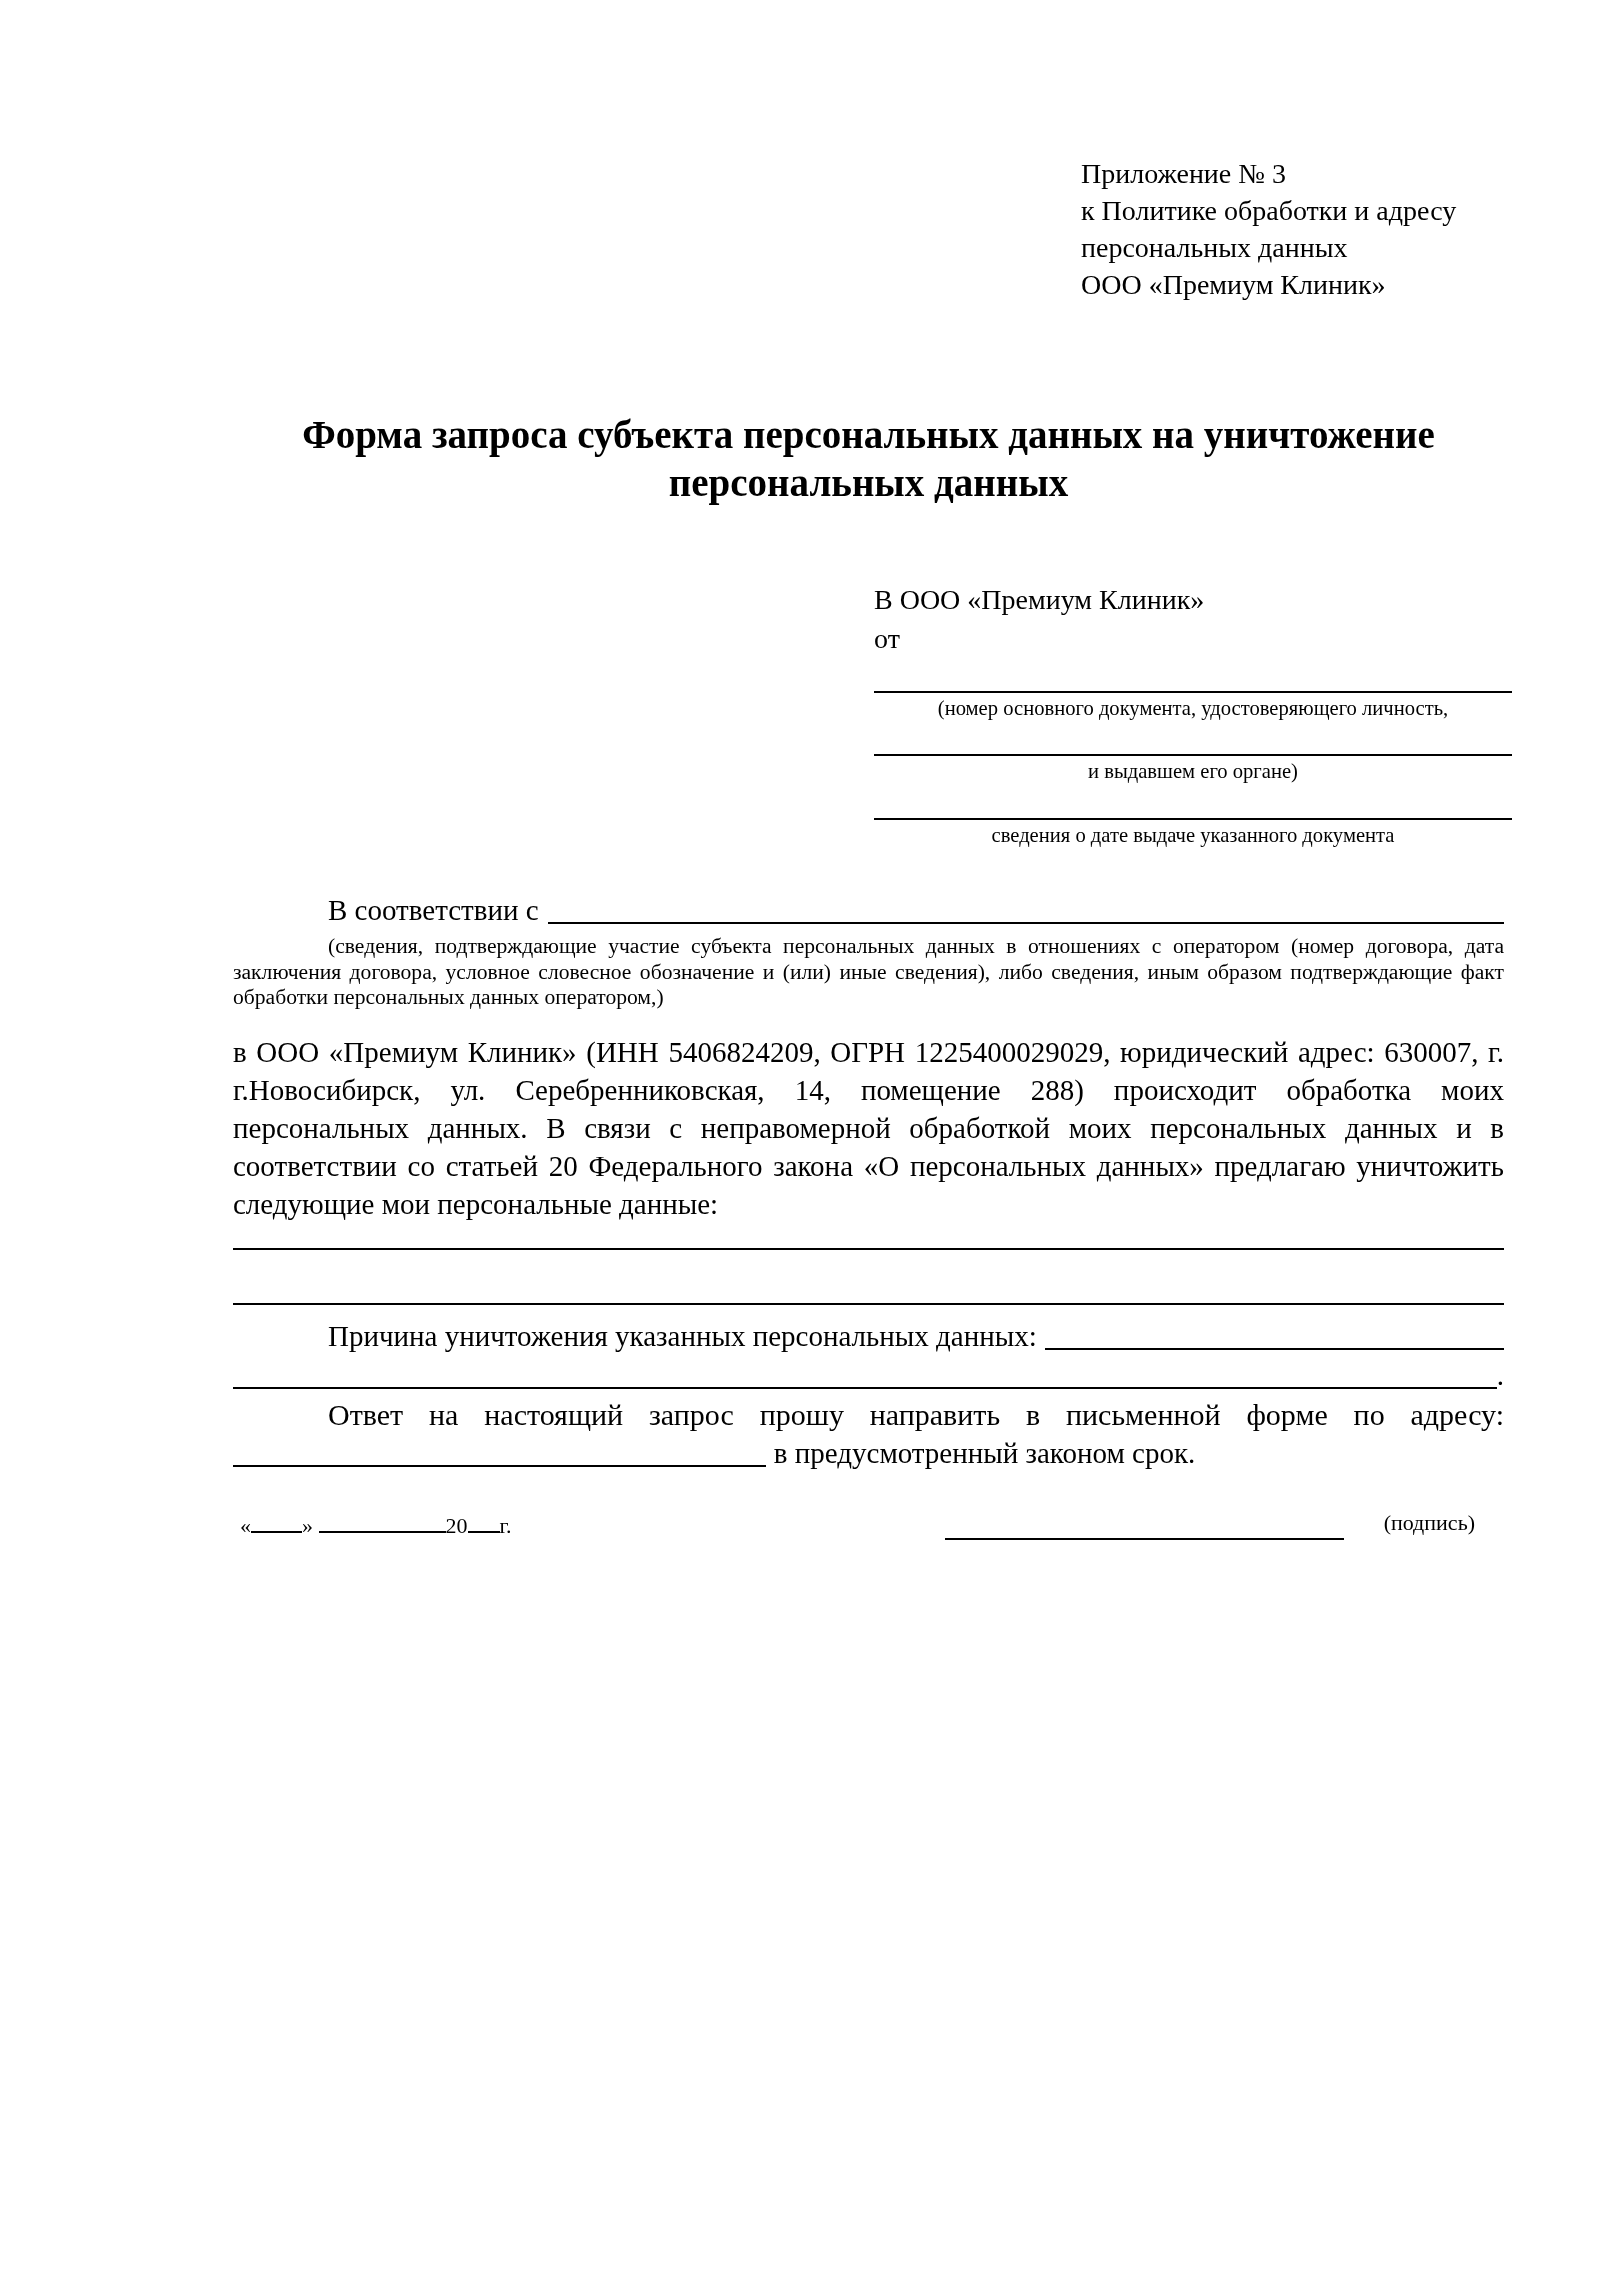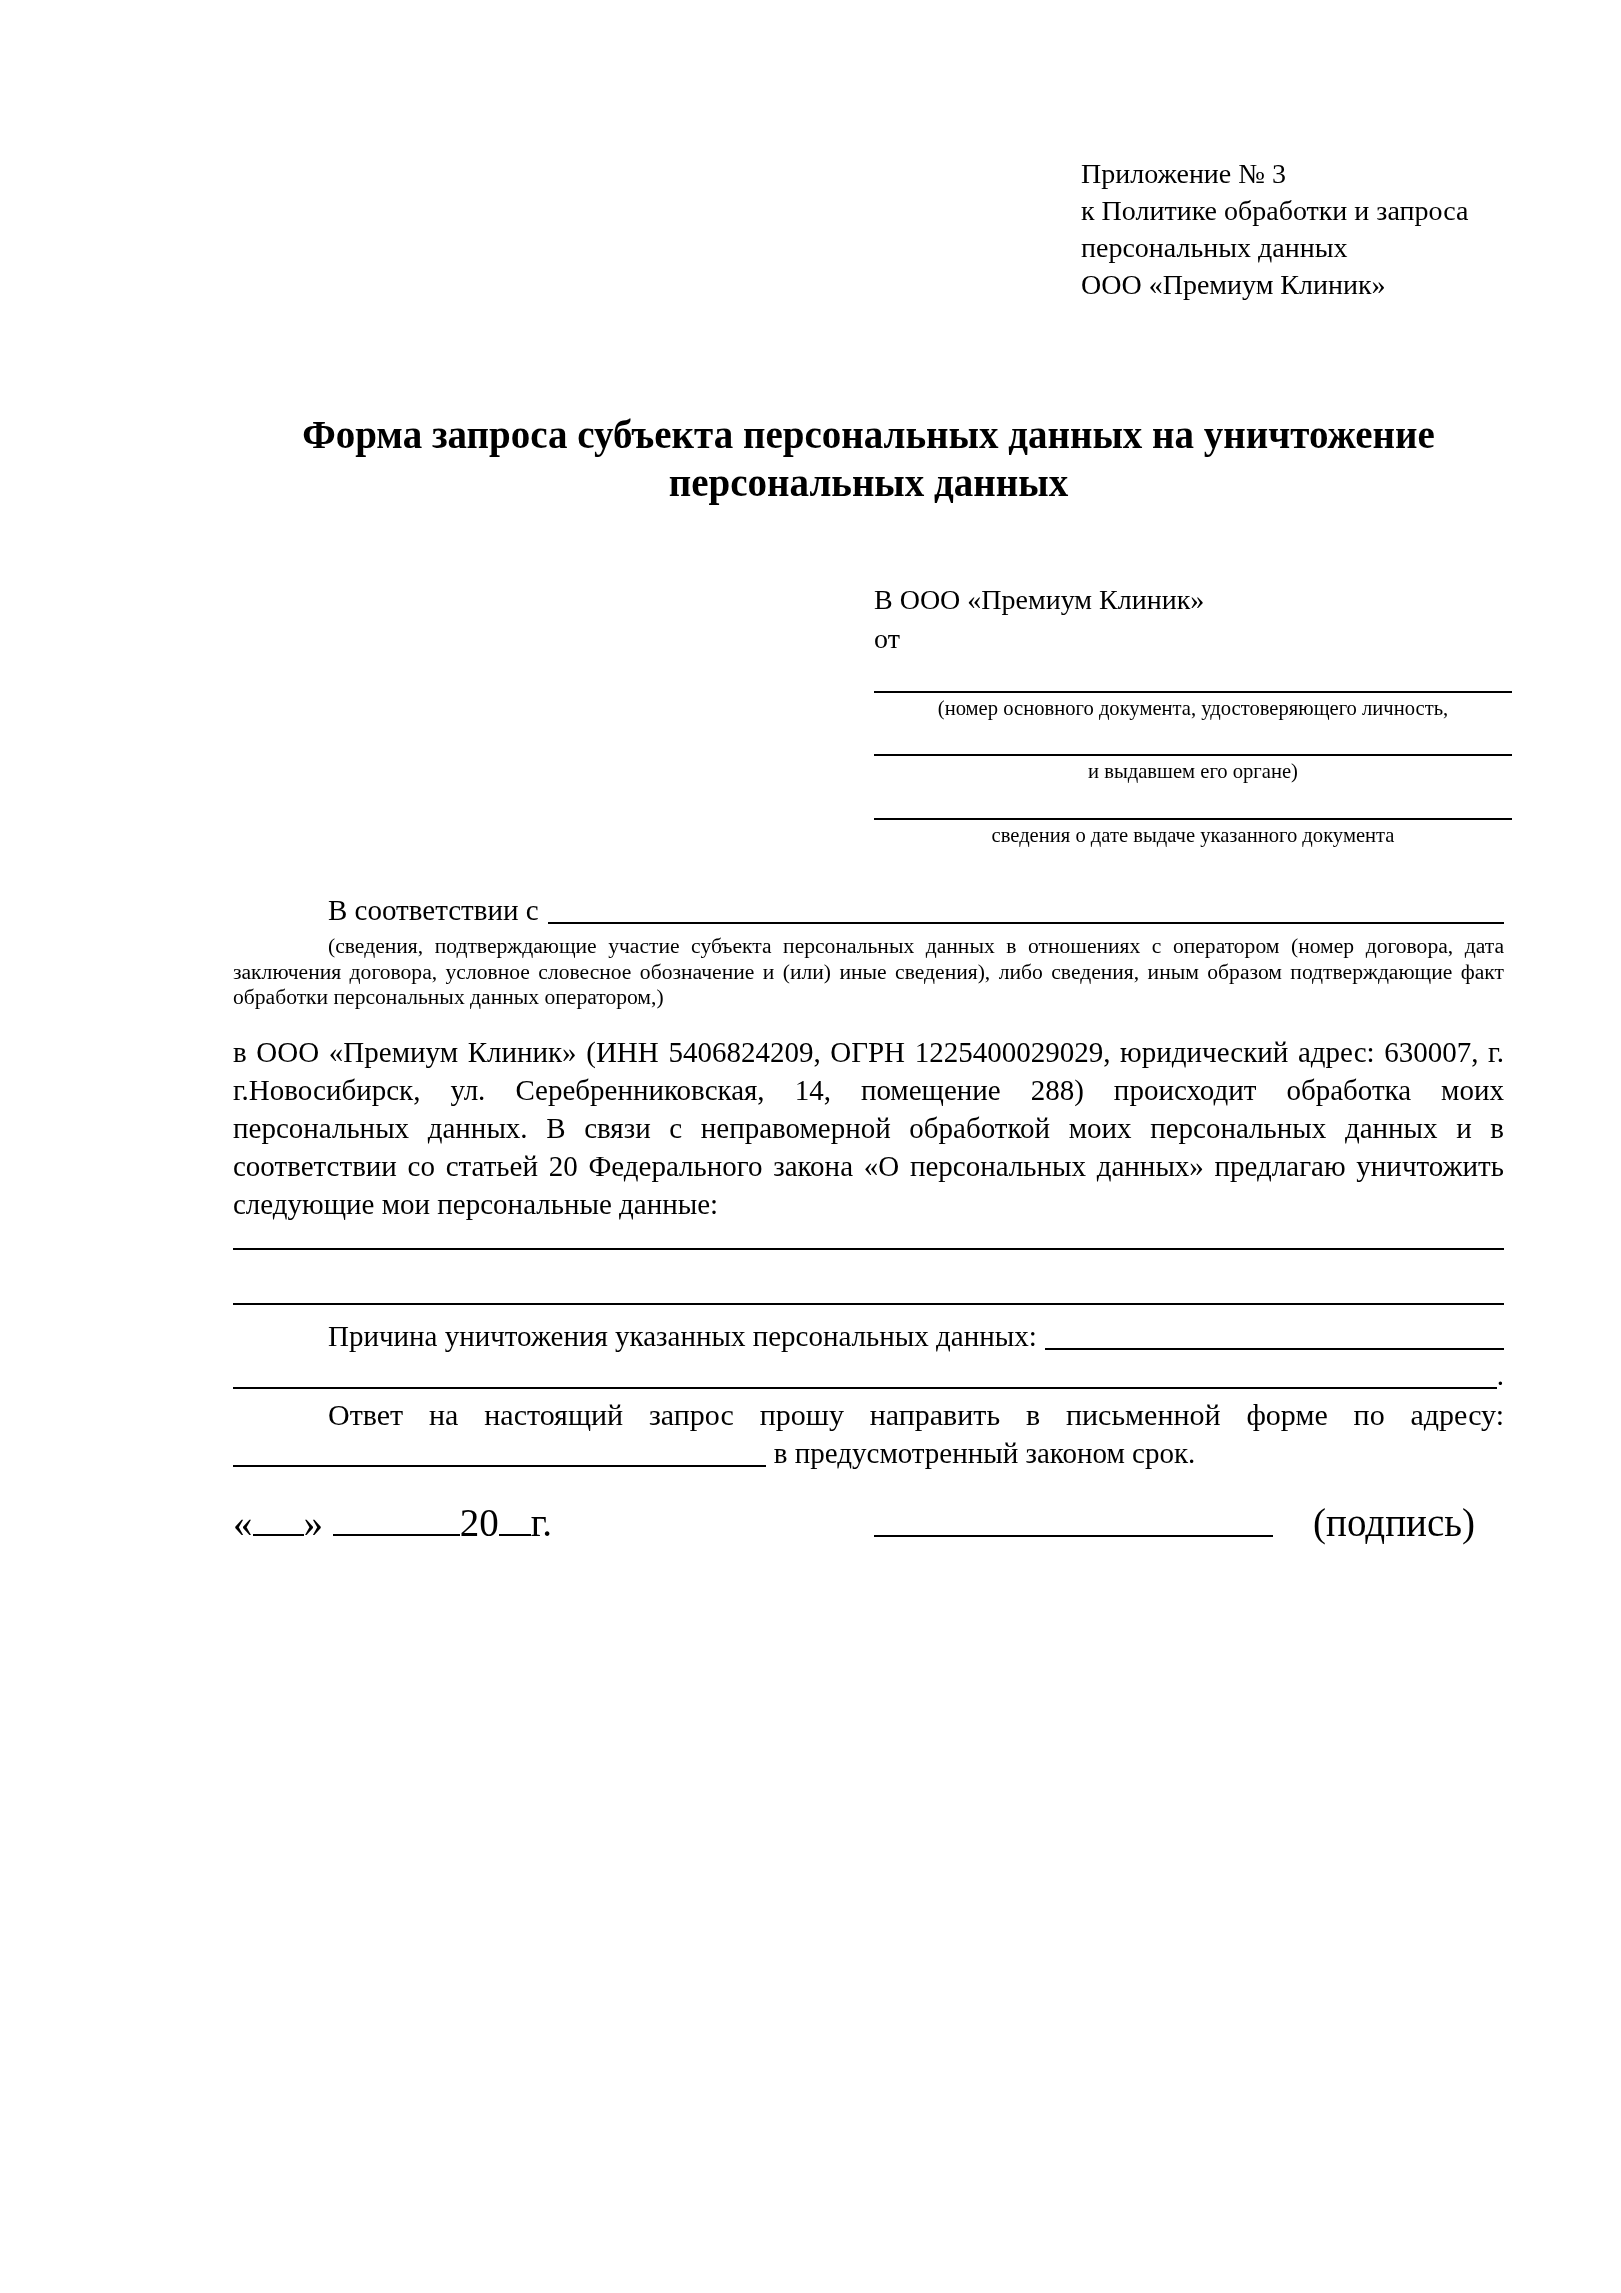--- a/index.html
+++ b/index.html
@@ -53,37 +53,37 @@
     font-size: 30px; line-height: 39px;
     text-indent: 95px;
     text-align: justify;
     text-align-last: justify;
   }
 
   .srok { }
   .srok .fill-fixed { flex: 0 0 533px; border-bottom: 2.9px solid #000; margin-bottom: 5.9px; margin-right: 7.8px; }
   .srok .tail { white-space: nowrap; }
 
-  .footer-row { margin-top: 29px; display: flex; justify-content: space-between; font-size: 39px; line-height: 41px; }
+  .footer-row { margin-top: 29px; display: flex; justify-content: space-between; font-size: 22px; line-height: 41px; margin-left: 7px; }
   .date-group { white-space: nowrap; }
   .sig-group { white-space: nowrap; margin-right: 29px; display: flex; align-items: stretch; gap: 40px; }
   .u { display: inline-block; border-bottom: 2.9px solid #000; height: 29px; vertical-align: baseline; }
   .u1 { width: 51px; }
   .u2 { width: 127px; }
   .u3 { width: 32px; }
   .sig-line { flex: 0 0 399px; border-bottom: 2.9px solid #000; margin-bottom: 5.9px; }
 </style>
 </head>
 <body>
 
 <div class="page">
 
   <div class="annex">
     <div>Приложение № 3</div>
-    <div>к Политике обработки и запроса</div>
+    <div>к Политике обработки и адресу</div>
     <div>персональных данных</div>
     <div>ООО «Премиум Клиник»</div>
   </div>
 
   <div class="doc-title">
     <div>Форма запроса субъекта персональных данных на уничтожение</div>
     <div>персональных данных</div>
   </div>
 
   <div class="addressee">

